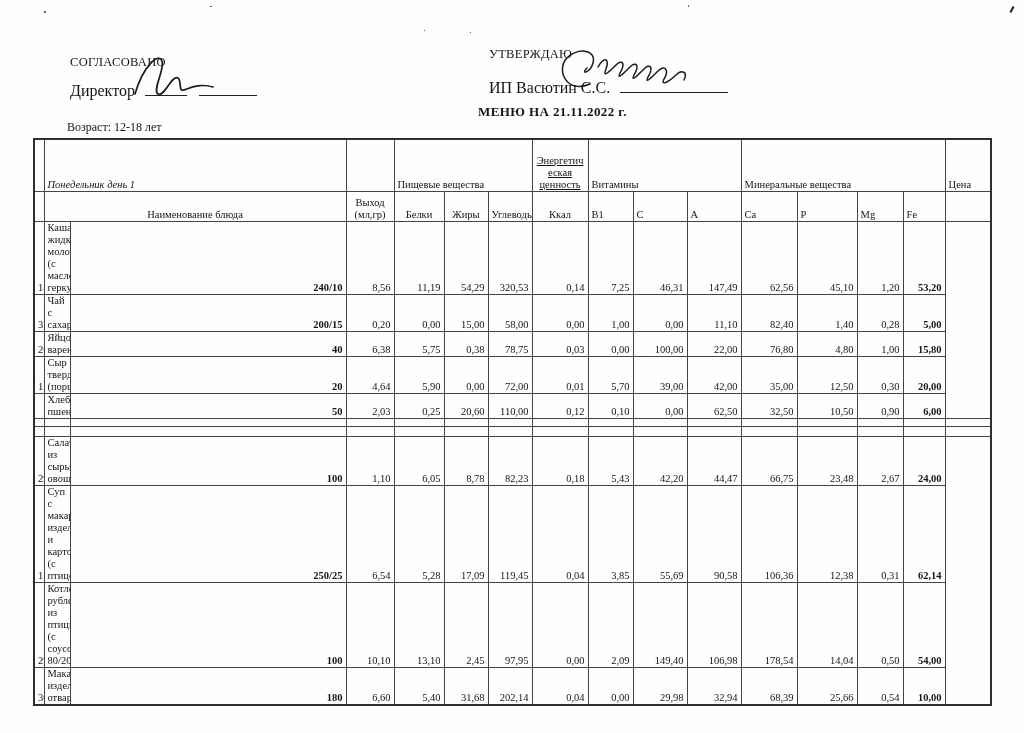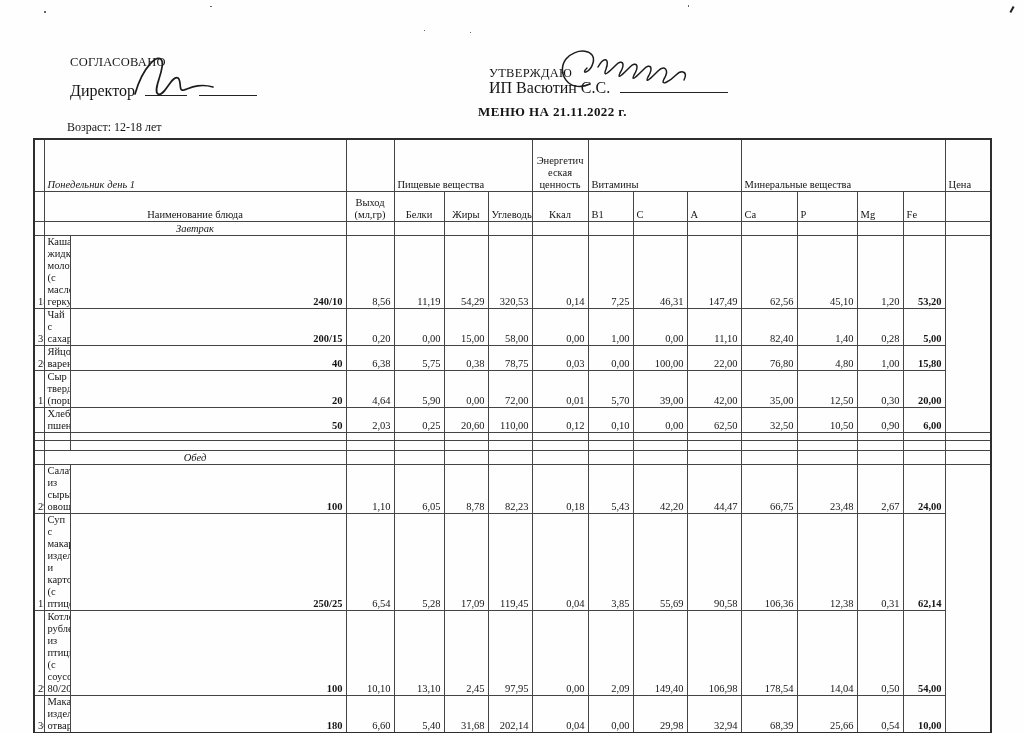--- a/index.html
+++ b/index.html
@@ -37,21 +37,21 @@
     font-size:10.5px; line-height:12px;
     vertical-align:bottom;
     overflow:hidden;
     font-weight:normal;
   }
   
   tr.hdrA { height:52px; }
   tr.hdrB { height:30px; }
   .day-cell { vertical-align:bottom; text-align:left; font-style:italic; font-size:11px; padding-bottom:2px; }
   .group-hd { text-align:left; vertical-align:middle; font-size:11px; }
-  .energy-hd { text-align:center; vertical-align:middle; font-size:10px; line-height:11px; padding:0 1px; }
+  .energy-hd { text-align:center; vertical-align:middle; font-size:10px; line-height:11px; padding:0 1px;text-decoration:underline; }
   .colhd { text-align:center; vertical-align:middle; font-weight:bold; font-size:10px; line-height:11px; }
   .colhd-plain { vertical-align:middle; font-size:11px; }
 
   
   td.num   { text-align:right; padding-right:2px; }
   td.dish  { text-align:left; font-size:10.5px; }
   td.out   { text-align:right; font-weight:bold; }
   td.v     { text-align:right; }
   td.price { text-align:right; font-weight:bold; }
   tr.total-row td { font-weight:bold; }
@@ -77,21 +77,21 @@
   <div class="abs lbl" style="left:70px;top:55px;">СОГЛАСОВАНО</div>
   <div class="abs role" style="left:70px;top:82px;">
     <span>Директор</span>
     <span class="sig-line" style="width:42px;margin-left:6px;"></span>
     <span class="sig-line" style="width:58px;margin-left:8px;"></span>
   </div>
   <svg class="sig" style="left:127px;top:50px;" width="92" height="52" viewBox="0 0 92 52">
     <path d="M8 44 C16 16 32 2 35 11 C38 20 25 40 31 44 C37 48 45 24 51 28 C55 31 51 42 57 40 C63 38 72 33 86 37" stroke="#1c1c1c" stroke-width="1.7" fill="none" stroke-linecap="round"></path>
   </svg>
 
-  <div class="abs lbl" style="left:489px;top:66px;">УТВЕРЖДАЮ</div>
+  <div class="abs lbl" style="left:489px;top:47px;">УТВЕРЖДАЮ</div>
   <div class="abs role" style="left:489px;top:79px;">
     <span>ИП Васютин С.С.</span>
     <span class="sig-line" style="width:108px;margin-left:6px;"></span>
   </div>
   <svg class="sig" style="left:552px;top:44px;" width="152" height="56" viewBox="0 0 152 56">
     <path d="M38 40 C16 50 4 28 14 15 C24 3 45 5 41 19 C38 29 28 31 35 24 M46 23 C52 12 58 14 54 25 C50 35 58 27 64 21 C70 15 74 19 68 29 C64 37 72 29 78 23 C84 17 88 21 82 31 C78 39 86 31 92 25 C98 19 102 23 96 33 C92 41 100 33 106 27 C112 21 118 25 112 35 C108 43 118 37 124 31 C130 25 136 28 132 36" stroke="#1b1b1b" stroke-width="1.5" fill="none" stroke-linecap="round"></path>
   </svg>
 
   <div class="abs menu-title" style="left:478px;top:104px;">МЕНЮ  НА 21.11.2022 г.</div>
   <div class="abs age" style="left:67px;top:120px;">Возраст: 12-18 лет</div>
@@ -138,37 +138,20 @@
         <td class="colhd-plain">C</td>
         <td class="colhd-plain">A</td>
         <td class="colhd-plain">Ca</td>
         <td class="colhd-plain">P</td>
         <td class="colhd-plain">Mg</td>
         <td class="colhd-plain">Fe</td>
         <td></td>
       </tr>
     </thead>
     <tbody>
-        <tr style="height: 14px;">
-          <td></td>
-          <td class="sec-title" colspan="2">Завтрак</td>
-          <td></td>
-          <td></td>
-          <td></td>
-          <td></td>
-          <td></td>
-          <td></td>
-          <td></td>
-          <td></td>
-          <td></td>
-          <td></td>
-          <td></td>
-          <td></td>
-          <td></td>
-        </tr>
         <tr style="height: 15px;">
           <td class="num">181</td>
           <td class="dish">Каша жидкая молочная (с маслом) геркулес</td>
           <td class="out">240/10</td>
           <td class="v">8,56</td>
           <td class="v">11,19</td>
           <td class="v">54,29</td>
           <td class="v">320,53</td>
           <td class="v">0,14</td>
           <td class="v">7,25</td>
@@ -276,37 +259,20 @@
           <td></td>
           <td></td>
           <td></td>
           <td></td>
           <td></td>
           <td></td>
           <td></td>
           <td></td>
           <td></td>
         </tr>
-        <tr style="height: 14px;">
-          <td></td>
-          <td class="sec-title" colspan="2">Обед</td>
-          <td></td>
-          <td></td>
-          <td></td>
-          <td></td>
-          <td></td>
-          <td></td>
-          <td></td>
-          <td></td>
-          <td></td>
-          <td></td>
-          <td></td>
-          <td></td>
-          <td></td>
-        </tr>
         <tr style="height: 15px;">
           <td class="num">29</td>
           <td class="dish">Салат из сырых овощей</td>
           <td class="out">100</td>
           <td class="v">1,10</td>
           <td class="v">6,05</td>
           <td class="v">8,78</td>
           <td class="v">82,23</td>
           <td class="v">0,18</td>
           <td class="v">5,43</td>

